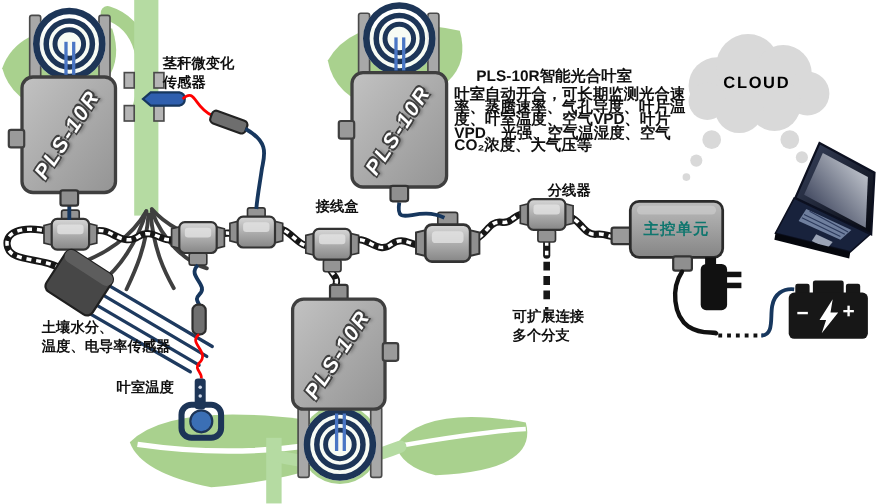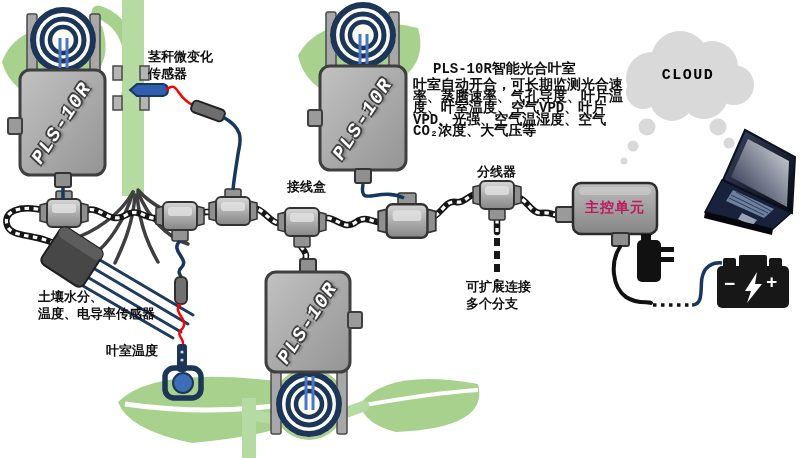--- a/index.html
+++ b/index.html
@@ -1,26 +1,26 @@
 <!DOCTYPE html>
 <html><head>
 <meta charset="utf-8">
 <style>
   html,body{margin:0;padding:0;background:#fff;}
   .stage{position:relative;width:800px;height:458px;background:#ffffff;overflow:hidden;
-         font-family:Liberation Mono, monospace;}
+         font-family:Liberation Sans, sans-serif;}
   .stage svg{position:absolute;left:0;top:0;}
   .lbl{position:absolute;font-weight:bold;font-size:13px;line-height:16.5px;color:#101010;white-space:pre;}
   .title{font-size:14px;line-height:18px;margin-left:20px;}
   .desc{font-size:14px;line-height:11.5px;}
   .pls{position:absolute;width:110px;text-align:center;transform:rotate(-57deg);
        font-size:19px;font-weight:bold;font-style:italic;letter-spacing:2px;color:#fff;
        text-shadow:-1.5px -1.5px 0 #3f3f3f,1.5px -1.5px 0 #3f3f3f,-1.5px 1.5px 0 #3f3f3f,
                    1.5px 1.5px 0 #3f3f3f,2px 3px 3px rgba(0,0,0,.35);}
-  .ctl-label{color:#be185d;font-size:14px;letter-spacing:1px;}
+  .ctl-label{color:#0f766e;font-size:14px;letter-spacing:1px;}
   .cloud-label{color:#000000;font-size:15px;letter-spacing:1.5px;}
   .bat{position:absolute;color:#ffffff;font-weight:bold;font-size:19px;line-height:19px;}
 </style>
 </head>
 <body>
 
 <div class="stage">
 <svg width="800" height="458" viewBox="0 0 800 458">
   <defs>
     <linearGradient id="gDev" x1="0" y1="0" x2="1" y2="1">
@@ -249,21 +249,21 @@
 
 <div class="lbl" style="left:148px;top:50px;">茎秆微变化
 传感器</div>
 <div class="lbl title" style="left:413px;top:60px;">PLS-10R智能光合叶室</div>
 <div class="lbl desc" style="left:413px;top:80px;">叶室自动开合，可长期监测光合速
 率、蒸腾速率、气孔导度、叶片温
 度、叶室温度、空气VPD、叶片
 VPD、光强、空气温湿度、空气
 CO₂浓度、大气压等</div>
 <div class="lbl" style="left:287px;top:180px;">接线盒</div>
-<div class="lbl" style="left:477px;top:165px;">分线器</div>
+<div class="lbl" style="left:498px;top:165px;">分线器</div>
 <div class="lbl ctl-label" style="left:580px;top:200px;width:70px;text-align:center;">主控单元</div>
 <div class="lbl" style="left:38px;top:290px;">土壤水分、
 温度、电导率传感器</div>
 <div class="lbl" style="left:466px;top:280px;">可扩展连接
 多个分支</div>
 <div class="lbl" style="left:106px;top:344px;">叶室温度</div>
 <div class="lbl cloud-label" style="left:648px;top:68px;width:80px;text-align:center;">CLOUD</div>
 <div class="pls" style="left:7px;top:112px;">PLS-10R</div>
 <div class="pls" style="left:308px;top:108px;">PLS-10R</div>
 <div class="pls" style="left:253px;top:312px;">PLS-10R</div>

